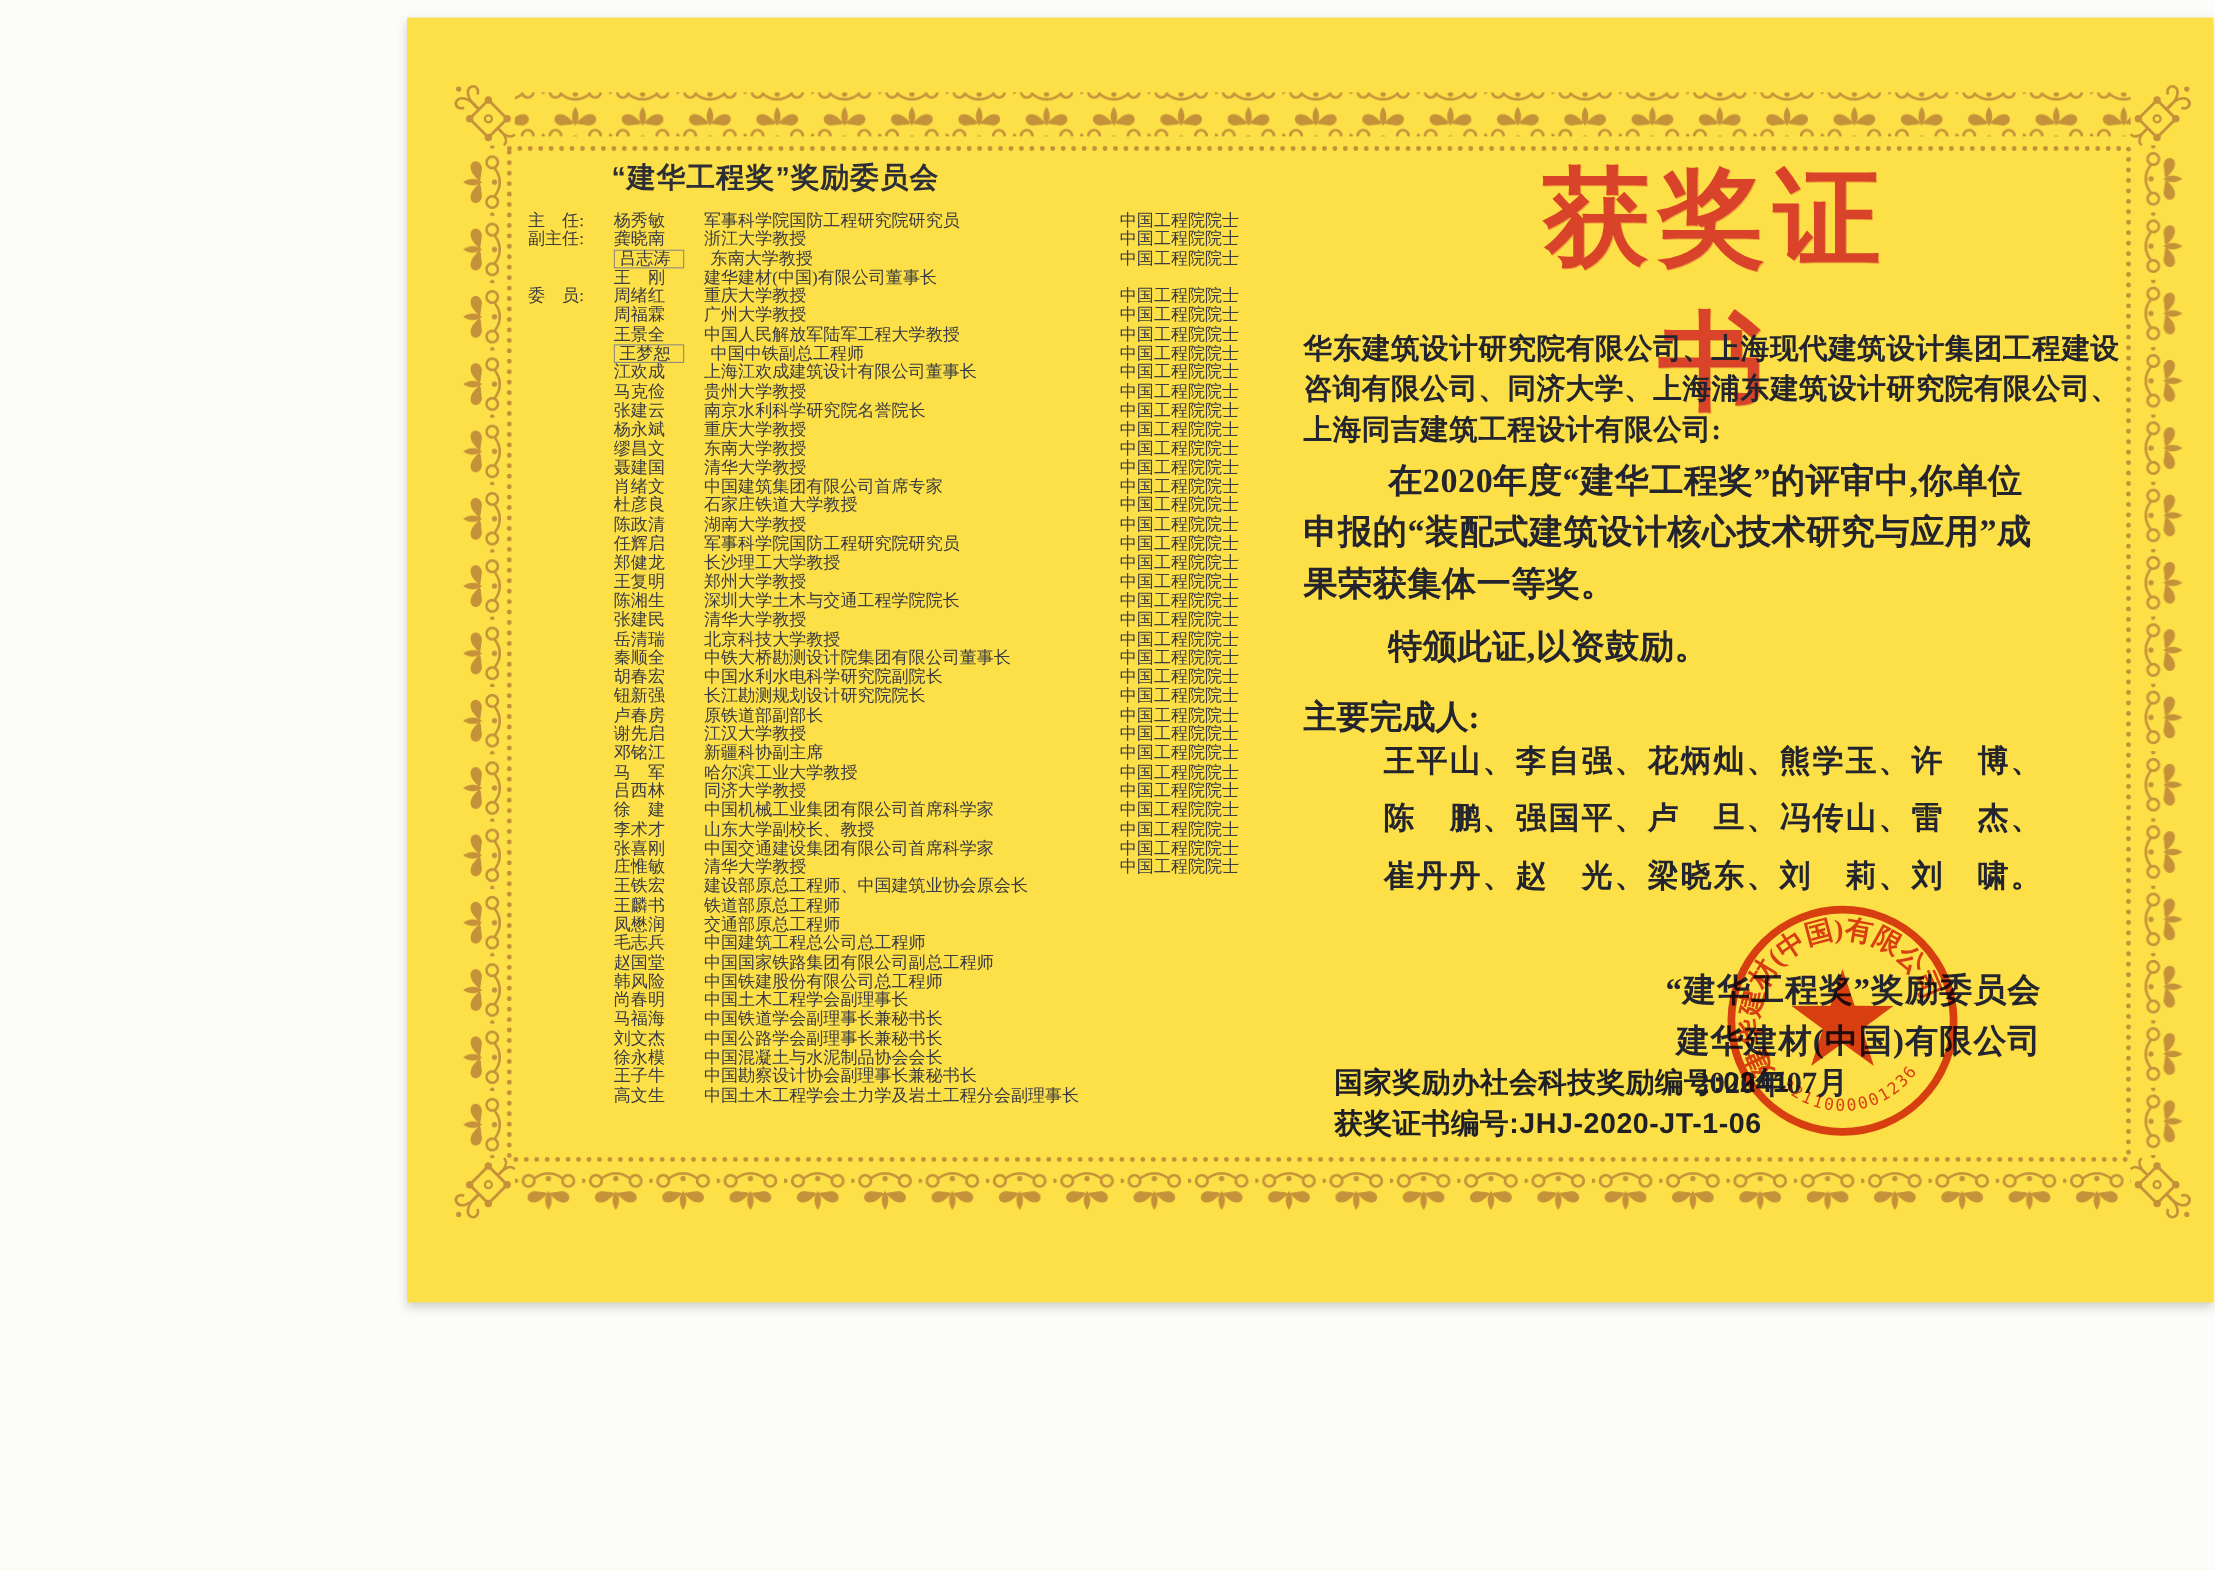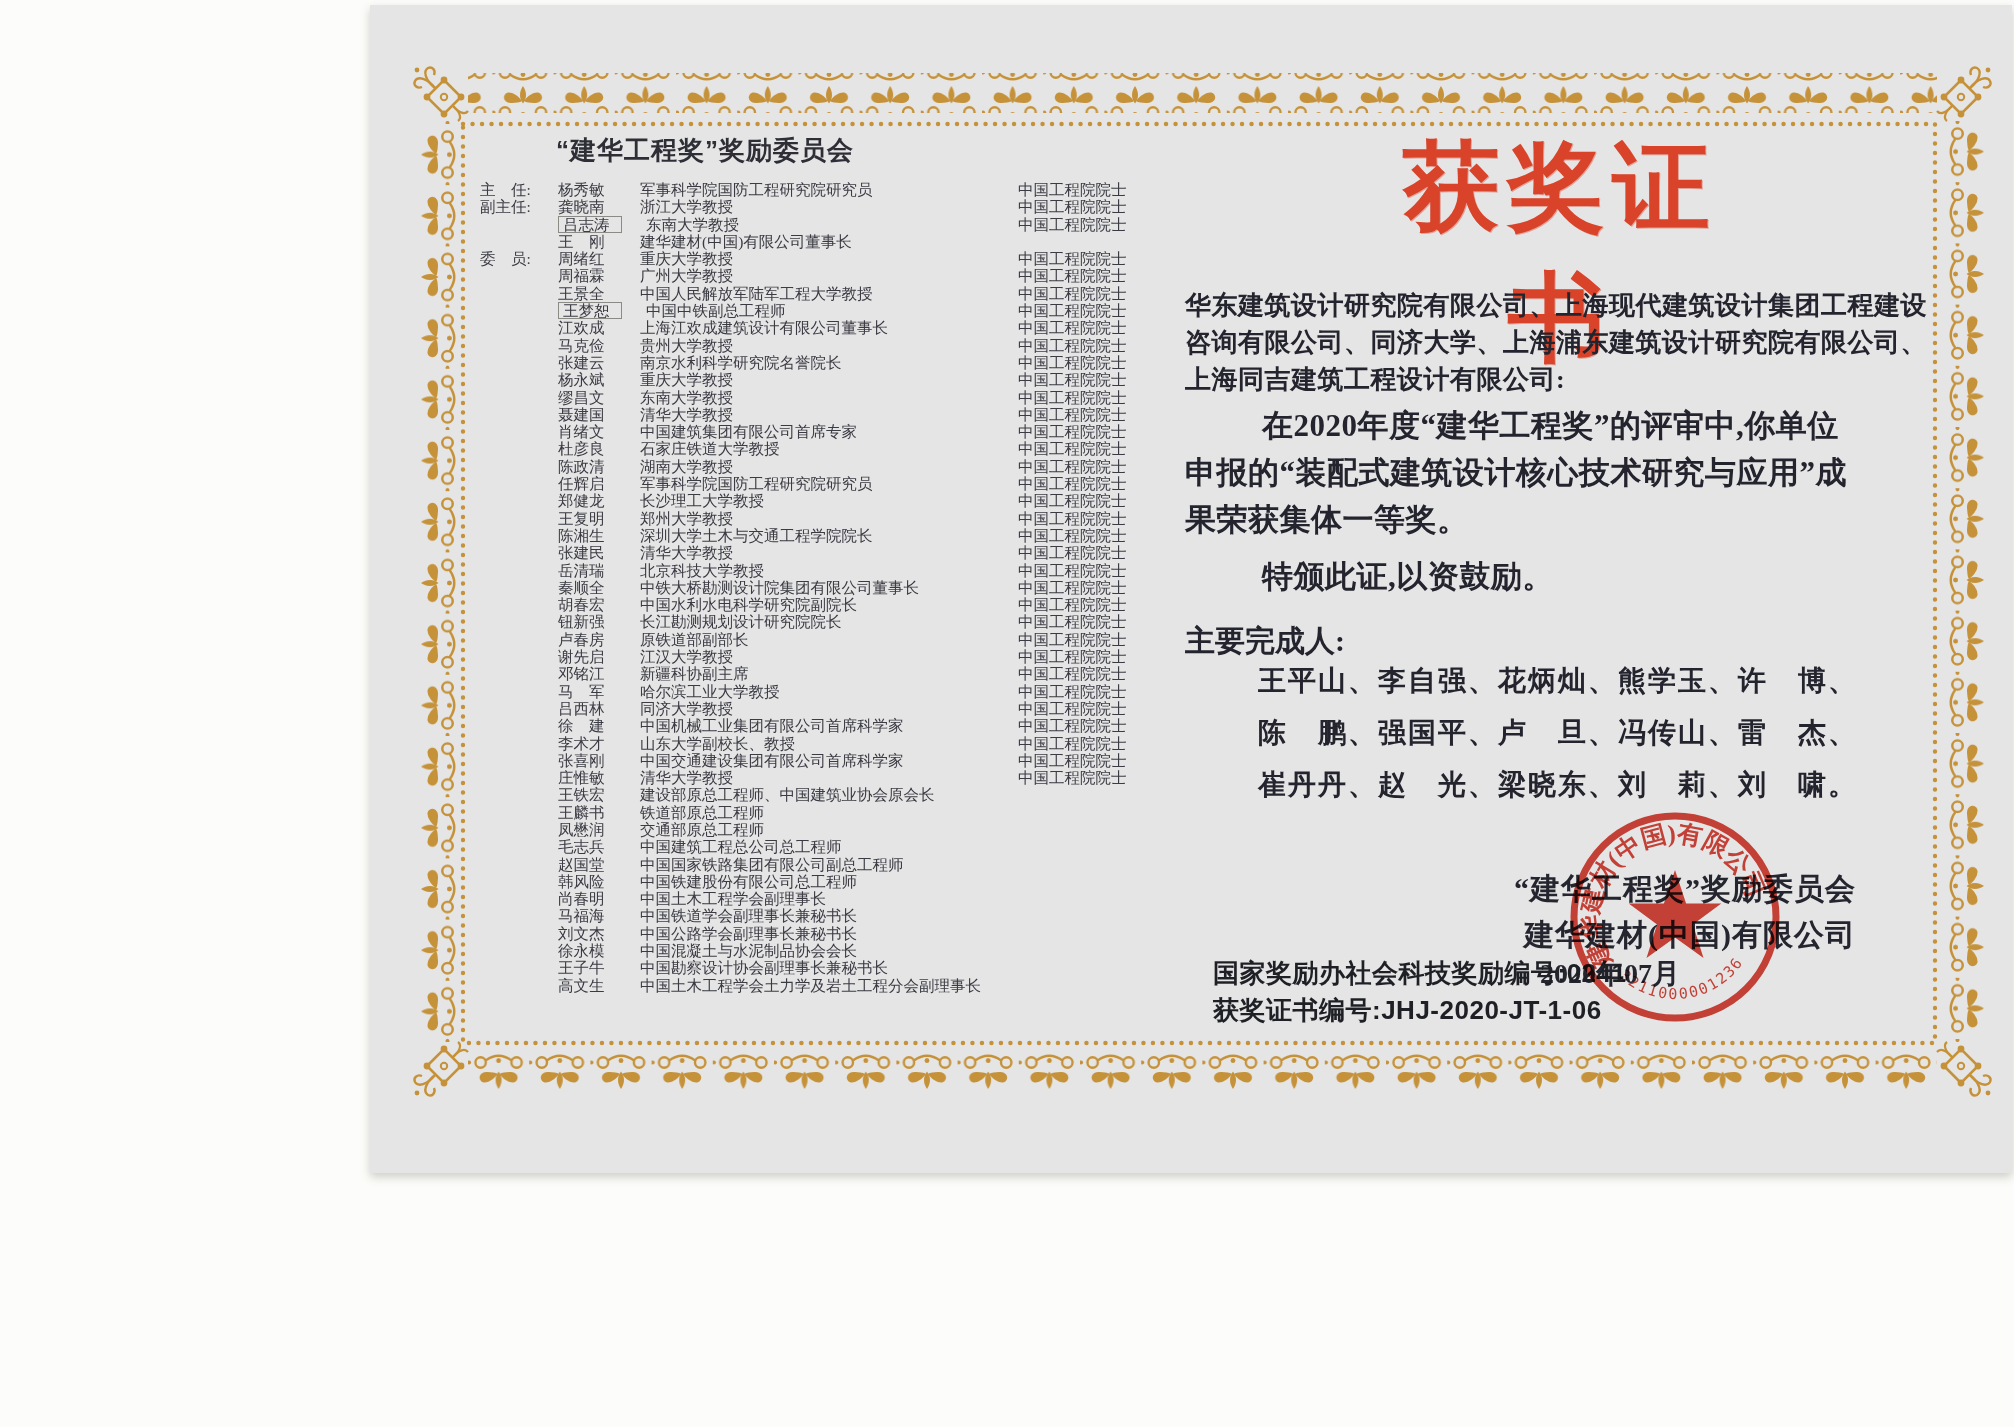--- a/index.html
+++ b/index.html
@@ -2,22 +2,22 @@
 <html><head>
 <meta charset="utf-8">
 <style>
   html,body{margin:0;padding:0;}
   body{
     width:2014px;height:1427px;position:relative;overflow:hidden;
     background:#fcfcfa;
     font-family:"Liberation Serif","DejaVu Serif",serif;
   }
   .paper{
-    position:absolute;left:370px;top:5px;width:1642px;height:1168px;
-    background:#e5e5e5;
+    position:absolute;left:370px;top:16px;width:1642px;height:1168px;
+    background:#fde047;
     box-shadow:0 4px 9px rgba(90,85,70,.28);
   }
   .frame-svg{position:absolute;left:0;top:0;width:1642px;height:1168px;}
 
   
   .committee-heading{
     position:absolute;left:100px;top:128px;width:470px;
     text-align:center;font-family:"Liberation Sans","DejaVu Sans",sans-serif;
     font-weight:bold;font-size:26px;letter-spacing:1px;color:#2e2f36;
   }

